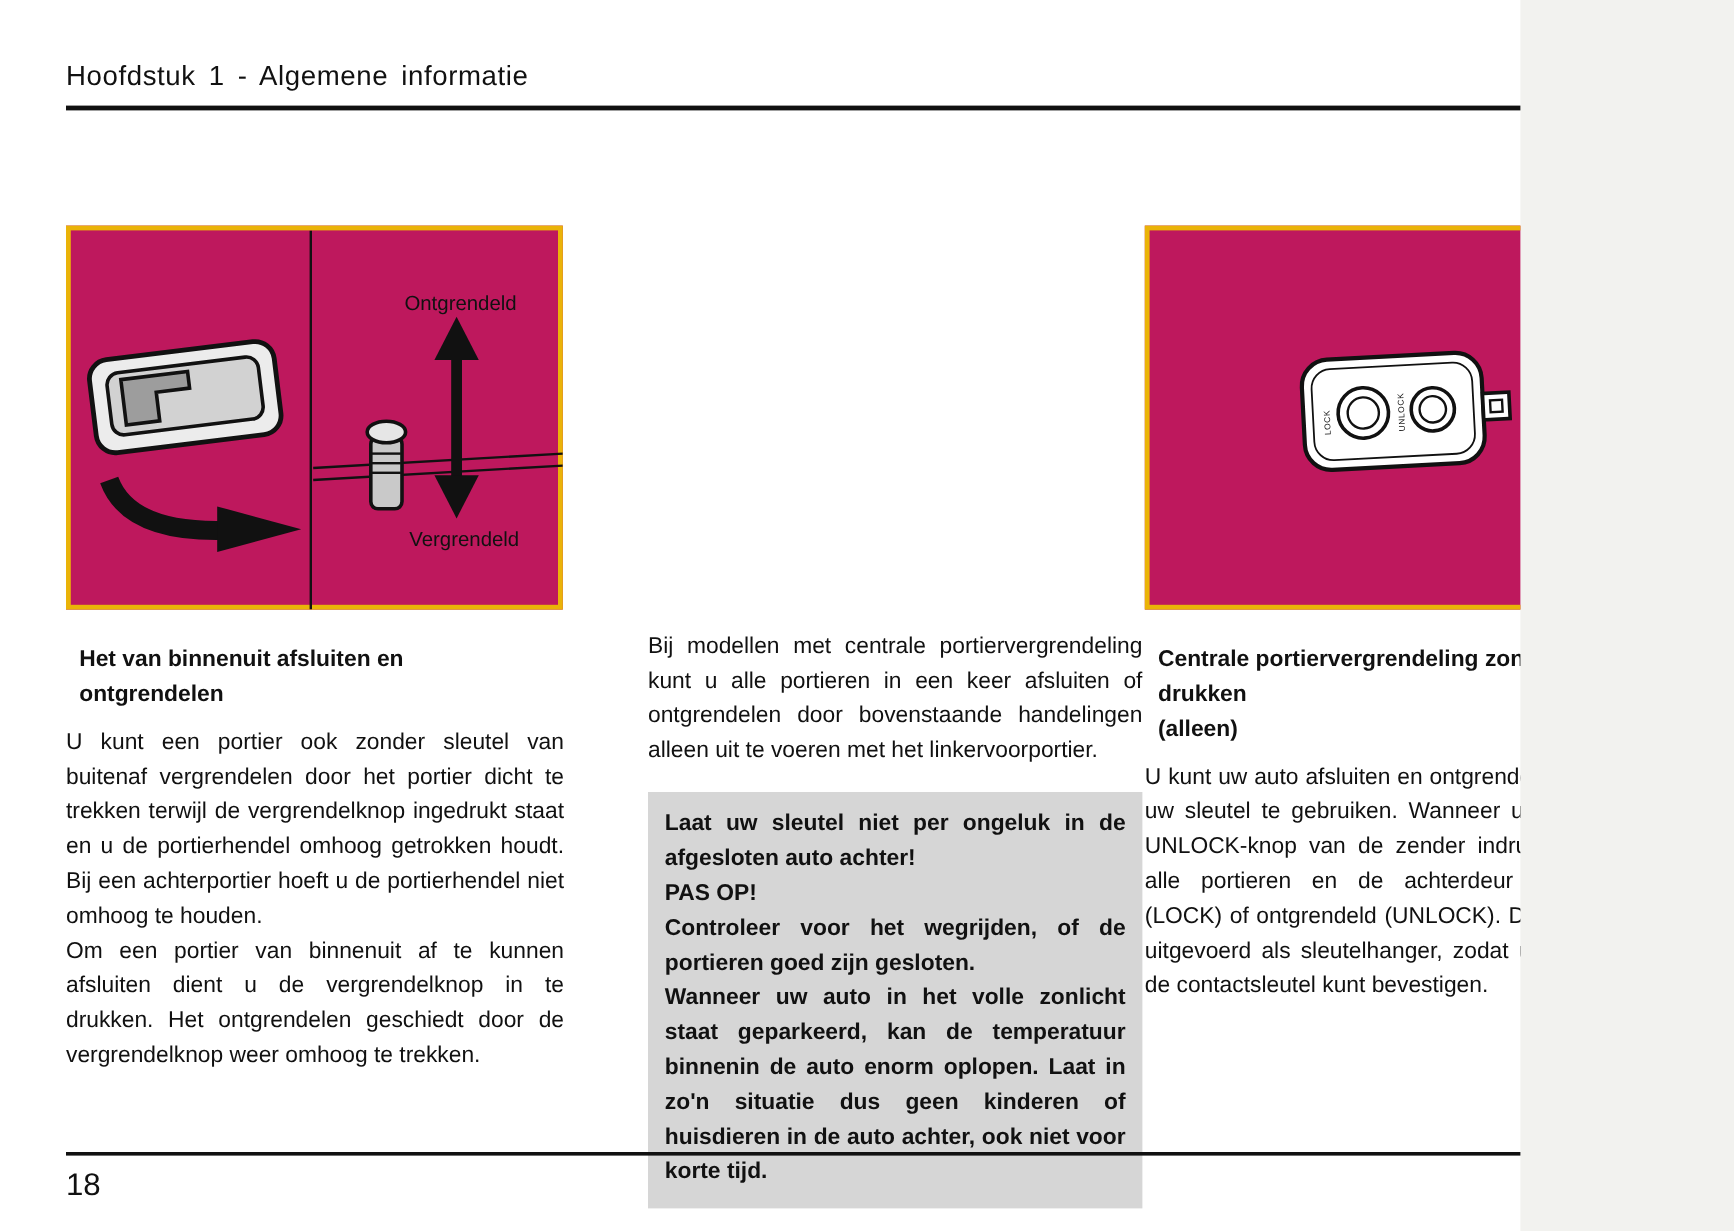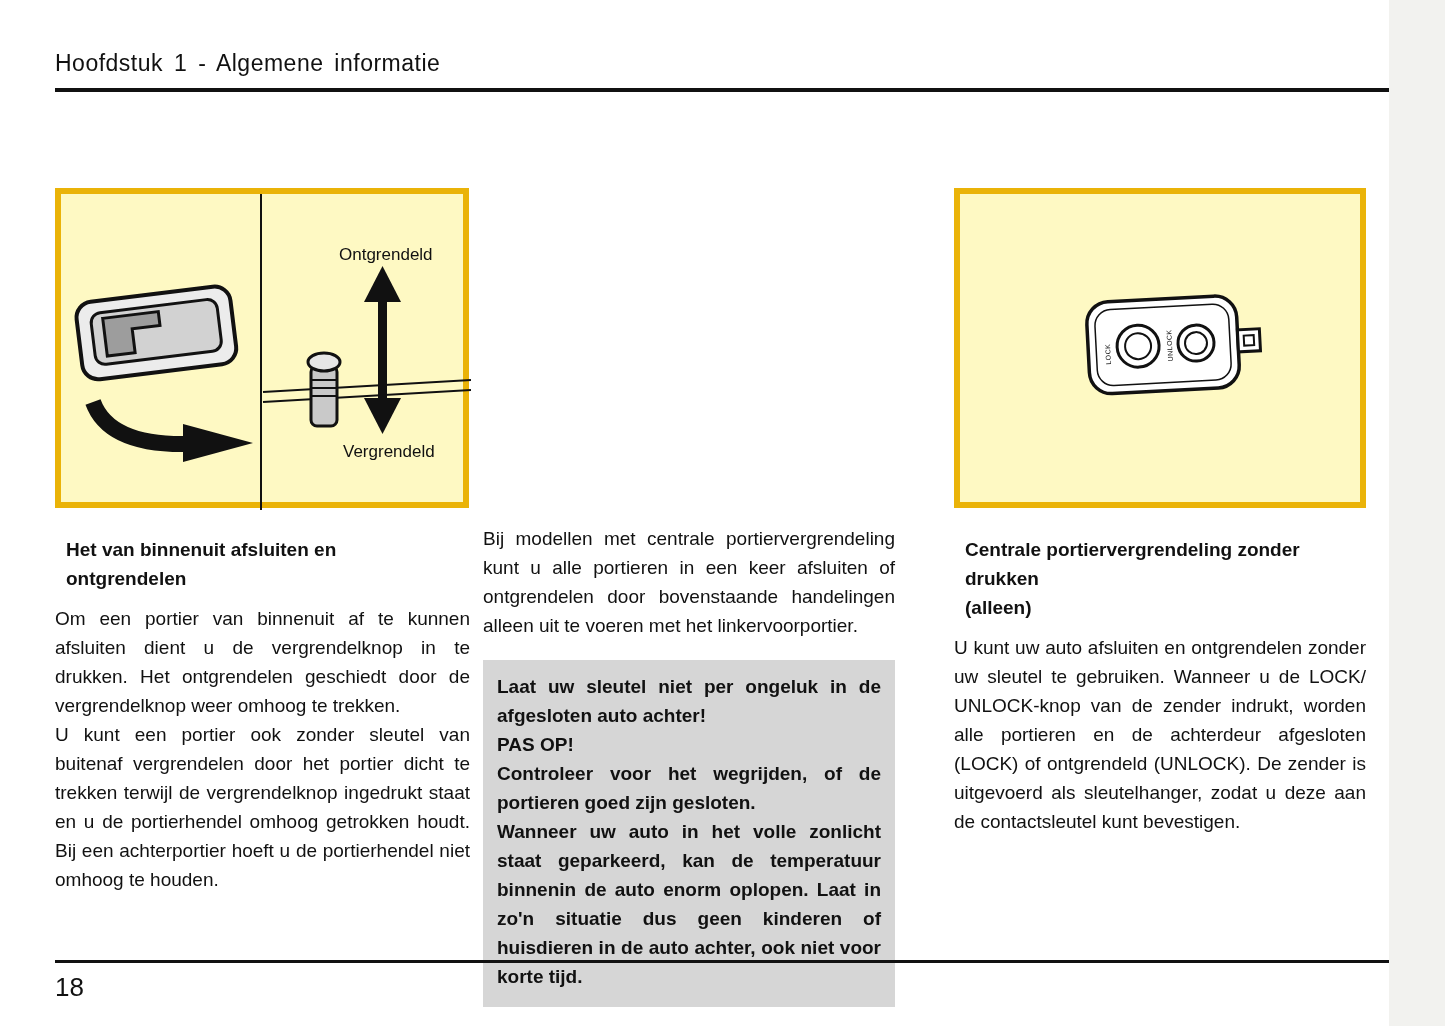--- a/index.html
+++ b/index.html
@@ -1,47 +1,47 @@
 <!DOCTYPE html>
 <html><head>
 <meta charset="utf-8">
 <style>
   html,body{margin:0;padding:0;background:#f2f2ef;}
   .page{
     position:relative;
-    width:1389px;height:1026px;
+    width:1267px;height:1026px;
     background:#ffffff;
     font-family:"Liberation Sans", sans-serif;
     color:#111;
     overflow:hidden;
   }
   .header-title{
     position:absolute;left:55px;top:50px;
     font-size:23px;letter-spacing:.5px;word-spacing:4px;
   }
   .rule-top{
     position:absolute;left:55px;top:88px;width:1335px;height:4px;background:#111;
   }
   .rule-bottom{
     position:absolute;left:55px;top:960px;width:1335px;height:3px;background:#111;
   }
   .page-number{
     position:absolute;left:55px;top:972px;font-size:26px;
   }
   .figure-box{
     position:absolute;top:188px;height:320px;
-    border:6px solid #eab308;background:#fef9c3;box-sizing:border-box;
+    border:4px solid #eab308;background:#be185d;box-sizing:border-box;
   }
   .figure-left{left:55px;width:414px;}
   .figure-right{left:954px;width:412px;}
   .col{
     position:absolute;top:524px;font-size:19px;line-height:29px;text-align:justify;
   }
   .col-left{left:55px;width:415px;}
-  .col-mid{left:483px;width:412px;}
+  .col-mid{left:540px;width:412px;}
   .col-right{left:954px;width:412px;}
   .col h3{
     margin:11px;padding:0;font-size:19px;line-height:29px;text-align:left;
   }
   .col p{margin:0;padding:0;}
   .warning{
     background:#d6d6d6;
     margin-top:20px;
     padding:12px 14px 16px 14px;
     font-weight:bold;
@@ -112,22 +112,22 @@
         <text class="fob-label" transform="translate(212 168) rotate(-90)">UNLOCK</text>
 
         <rect x="278" y="140" width="22" height="22" fill="#fff" stroke="#111" stroke-width="3"></rect>
         <rect x="284" y="146" width="10" height="10" fill="#fff" stroke="#111" stroke-width="2"></rect>
       </g>
     </svg>
   </div>
 
   <div class="col col-left">
     <h3>Het van binnenuit afsluiten en ontgrendelen</h3>
+    <p>U kunt een portier ook zonder sleutel van buitenaf vergrendelen door het portier dicht te trekken terwijl de vergrendelknop ingedrukt staat en u de portierhendel omhoog getrokken houdt. Bij een achterportier hoeft u de portierhendel niet omhoog te houden.</p>
     <p>Om een portier van binnenuit af te kunnen afsluiten dient u de vergrendelknop in te drukken. Het ontgrendelen geschiedt door de vergrendelknop weer omhoog te trekken.</p>
-    <p>U kunt een portier ook zonder sleutel van buitenaf vergrendelen door het portier dicht te trekken terwijl de vergrendelknop ingedrukt staat en u de portierhendel omhoog getrokken houdt. Bij een achterportier hoeft u de portierhendel niet omhoog te houden.</p>
   </div>
 
   <div class="col col-mid">
     <p>Bij modellen met centrale portiervergrendeling kunt u alle portieren in een keer afsluiten of ontgrendelen door bovenstaande handelingen alleen uit te voeren met het linkervoorportier.</p>
     <div class="warning">
       <p>Laat uw sleutel niet per ongeluk in de afgesloten auto achter!</p>
       <p>PAS OP!</p>
       <p>Controleer voor het wegrijden, of de portieren goed zijn gesloten.</p>
       <p>Wanneer uw auto in het volle zonlicht staat geparkeerd, kan de temperatuur binnenin de auto enorm oplopen. Laat in zo'n situatie dus geen kinderen of huisdieren in de auto achter, ook niet voor korte tijd.</p>
     </div>

